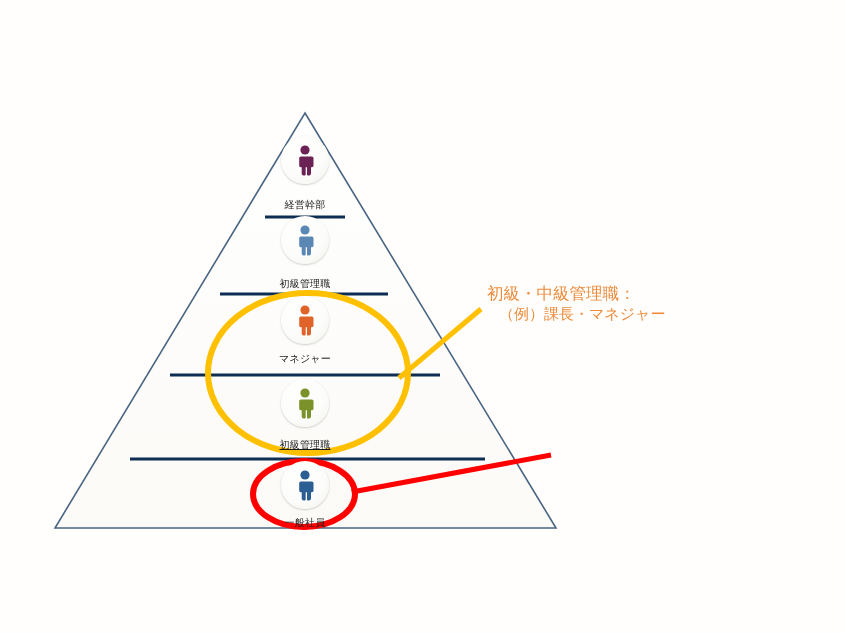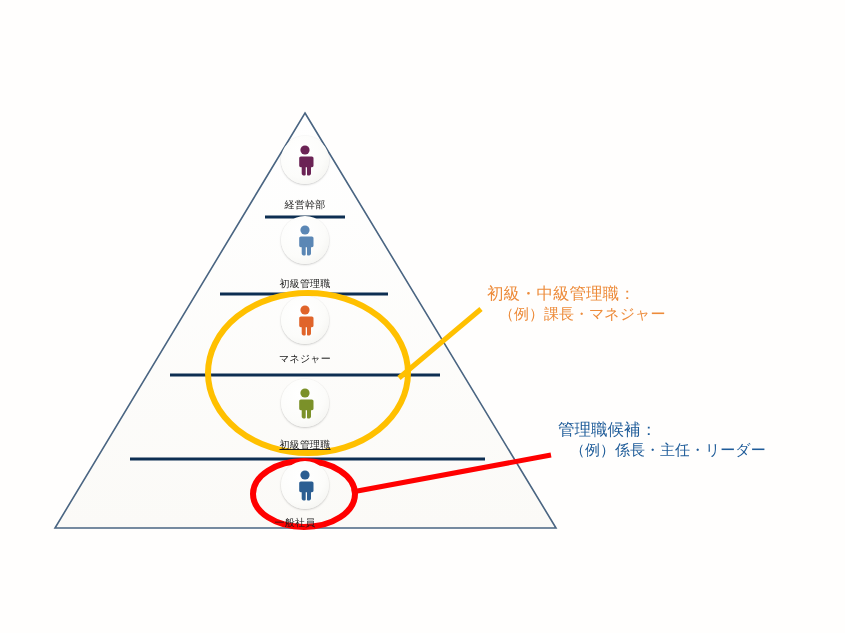--- a/index.html
+++ b/index.html
@@ -125,25 +125,21 @@
     </svg>
   </div>
   <div class="level-label" style="left:305px; top:440px;text-decoration:underline;">初級管理職</div>
 
   <div class="icon-badge" style="left:305px; top:485px;">
     <svg width="28" height="32" viewBox="0 0 28 32">
       <circle cx="14" cy="6" r="4.6" fill="#2B5E92"></circle>
       <path d="M7.2 12.4h13.6c1 0 1.7 0.8 1.7 1.8v7.4c0 0.9-0.7 1.6-1.6 1.6h-0.9v6.4c0 1-0.8 1.8-1.8 1.8h-1.3c-0.5 0-0.9-0.4-0.9-0.9v-7.3h-1.3v7.3c0 0.5-0.4 0.9-0.9 0.9h-1.3c-1 0-1.8-0.8-1.8-1.8v-6.4h-0.9c-0.9 0-1.6-0.7-1.6-1.6v-7.4c0-1 0.7-1.8 1.7-1.8z" fill="#2B5E92"></path>
     </svg>
   </div>
-  <div class="level-label" style="left:295px; top:518px;">一般社員</div>
+  <div class="level-label" style="left:305px; top:518px;">一般社員</div>
 
   <div class="annot annot-mid" style="left:487px; top:283px;">
     <span class="head">初級・中級管理職：</span>
     <span class="sub">（例）課長・マネジャー</span>
   </div>
 
-  <div class="annot annot-low" style="left:558px; top:419px;">
-    <span class="head">管理職候補：</span>
-    <span class="sub">（例）係長・主任・リーダー</span>
-  </div>
 
 </div>
 
 </body></html>

